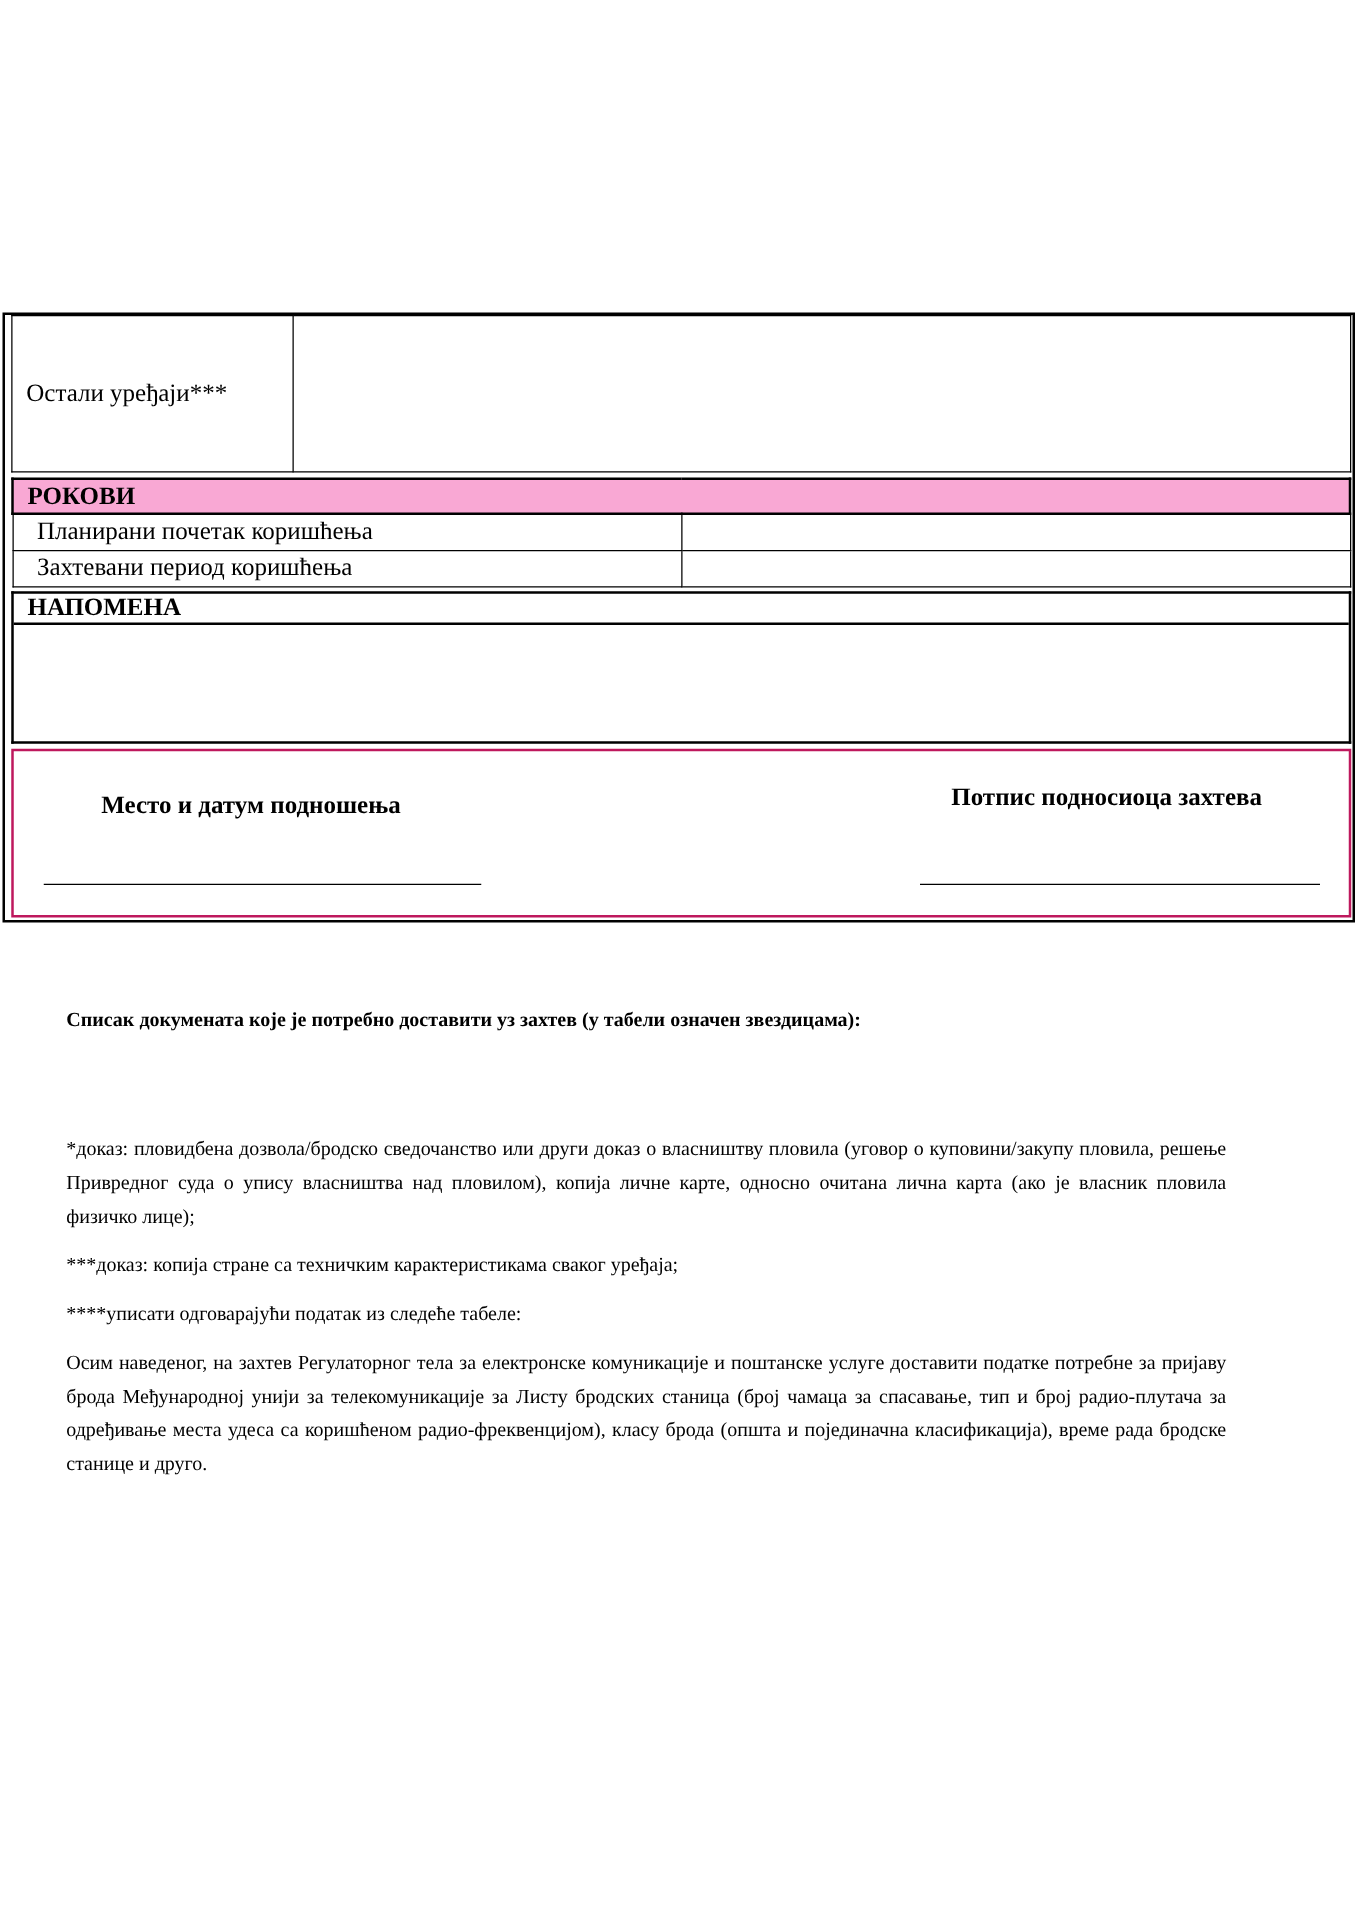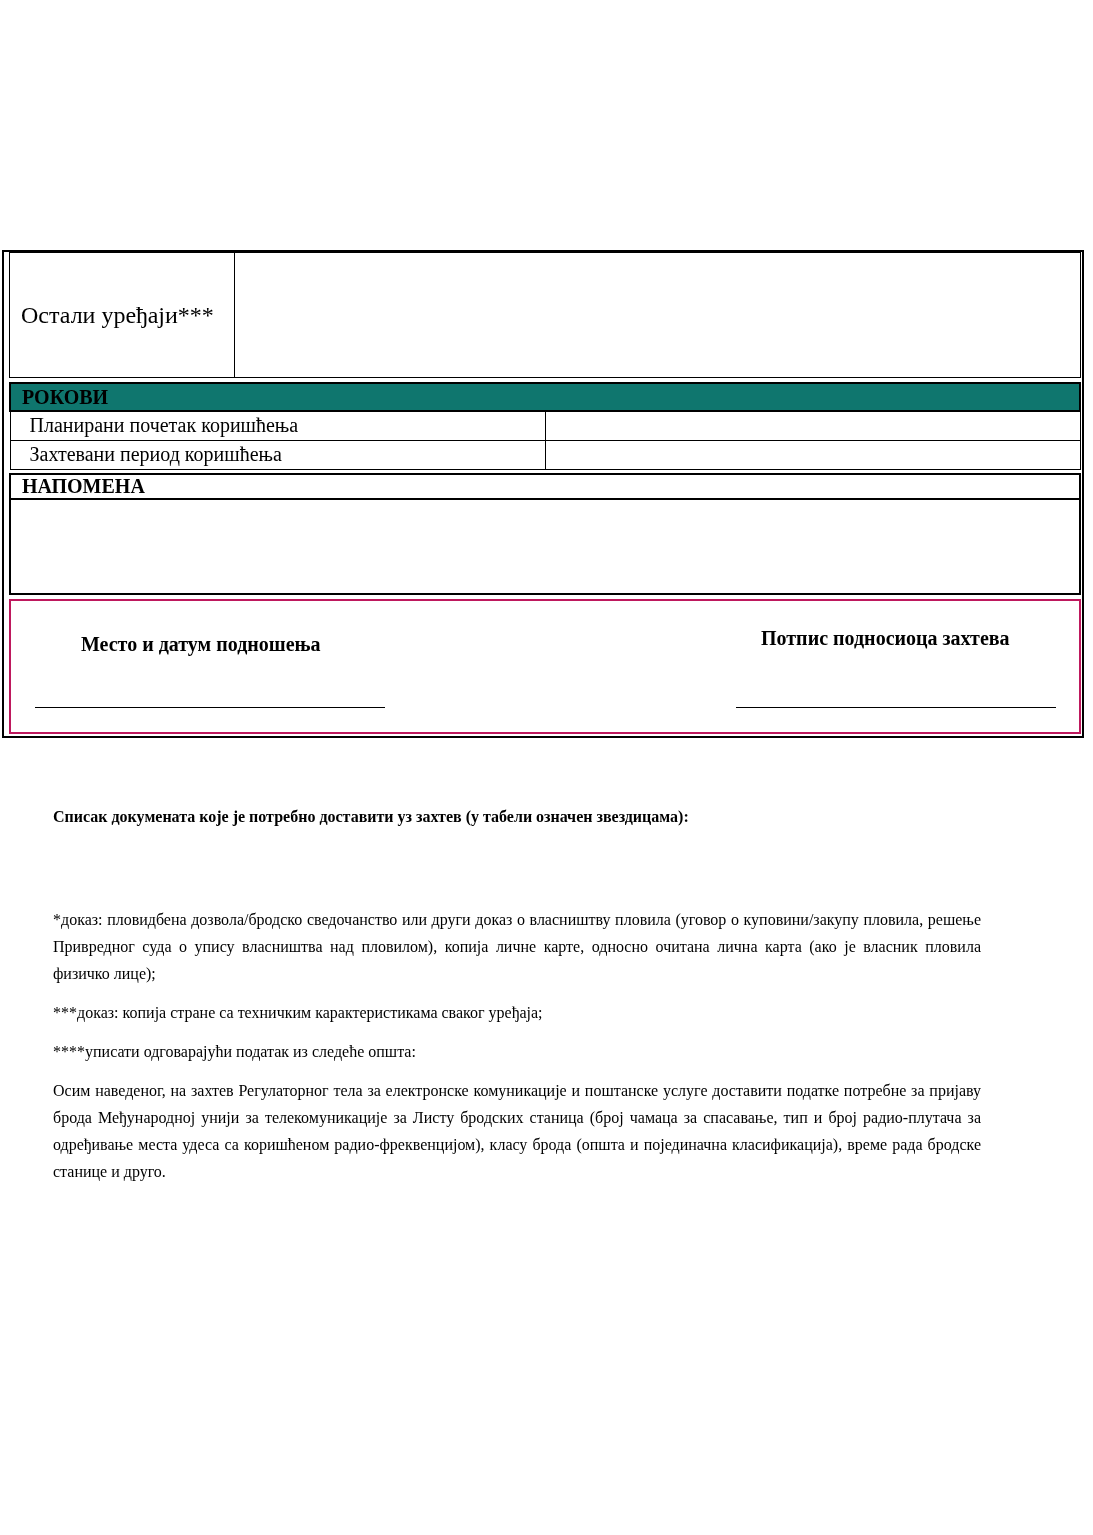--- a/index.html
+++ b/index.html
@@ -13,21 +13,21 @@
   
   .frame {
     position:absolute; left:2px; top:250px; width:1082px; height:488px;
     border:2px solid #000;
   }
 
   table.tbl { border-collapse:collapse; table-layout:fixed; position:absolute; }
 
   
   .tbl-devices { left:5px; top:0; width:1072px; height:126px; }
-  .tbl-devices td { border:1.5px solid #000; font-size:24px; vertical-align:middle; }
+  .tbl-devices td { border:1.5px solid #000; font-size:20px; vertical-align:middle; }
   .tbl-devices td.lbl { width:225px; padding-left:11px; }
 
   
   .tbl-rokovi { left:5px; top:130px; width:1072px; }
   .tbl-rokovi td { border:1.5px solid #000; font-size:20px; vertical-align:middle; }
   .tbl-rokovi tr.hdr td {
     height:28px; font-weight:bold; padding-left:11px;
     border:2px solid #000;
   }
   .tbl-rokovi tr.row td { height:29px; }
@@ -67,21 +67,21 @@
         <tr>
       <td class="lbl">Остали уређаји***</td>
       <td class="val"></td>
     </tr>
   </tbody>
     </table>
 
   <table class="tbl tbl-rokovi">
     <tbody>
         <tr class="hdr">
-      <td colspan="2" style="background: #0f766e;">РОКОВИ</td>
+      <td colspan="2" style="background: #f9a8d4;">РОКОВИ</td>
     </tr>
     <tr class="row">
       <td class="lbl">Планирани почетак коришћења</td>
       <td></td>
     </tr>
     <tr class="row">
       <td class="lbl">Захтевани период коришћења</td>
       <td></td>
     </tr>
   </tbody>
@@ -104,15 +104,15 @@
     <div class="sig-line place"></div>
     <div class="sig-line sign"></div>
   </div>
 
 </div>
 
 <div class="content">
   <div class="heading">Списак докумената које је потребно доставити уз захтев (у табели означен звездицама):</div>
   <p class="para first">*доказ: пловидбена дозвола/бродско сведочанство или други доказ о власништву пловила (уговор о куповини/закупу пловила, решење Привредног суда о упису власништва над пловилом), копија личне карте, односно очитана лична карта (ако је власник пловила физичко лице);</p>
   <p class="para">***доказ: копија стране са техничким карактеристикама сваког уређаја;</p>
-  <p class="para">****уписати одговарајући податак из следеће општа:</p>
+  <p class="para">****уписати одговарајући податак из следеће табеле:</p>
   <p class="para">Осим наведеног, на захтев Регулаторног тела за електронске комуникације и поштанске услуге доставити податке потребне за пријаву брода Међународној унији за телекомуникације за Листу бродских станица (број чамаца за спасавање, тип и број радио-плутача за одређивање места удеса са коришћеном радио-фреквенцијом), класу брода (општа и појединачна класификација), време рада бродске станице и друго.</p>
 </div>
 
 </body></html>

